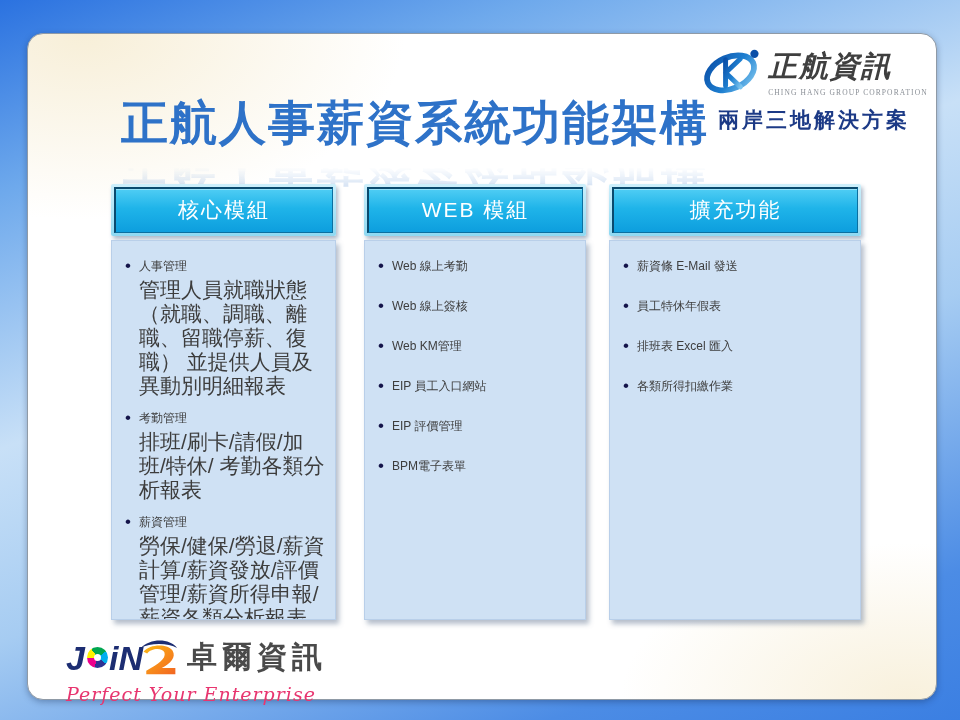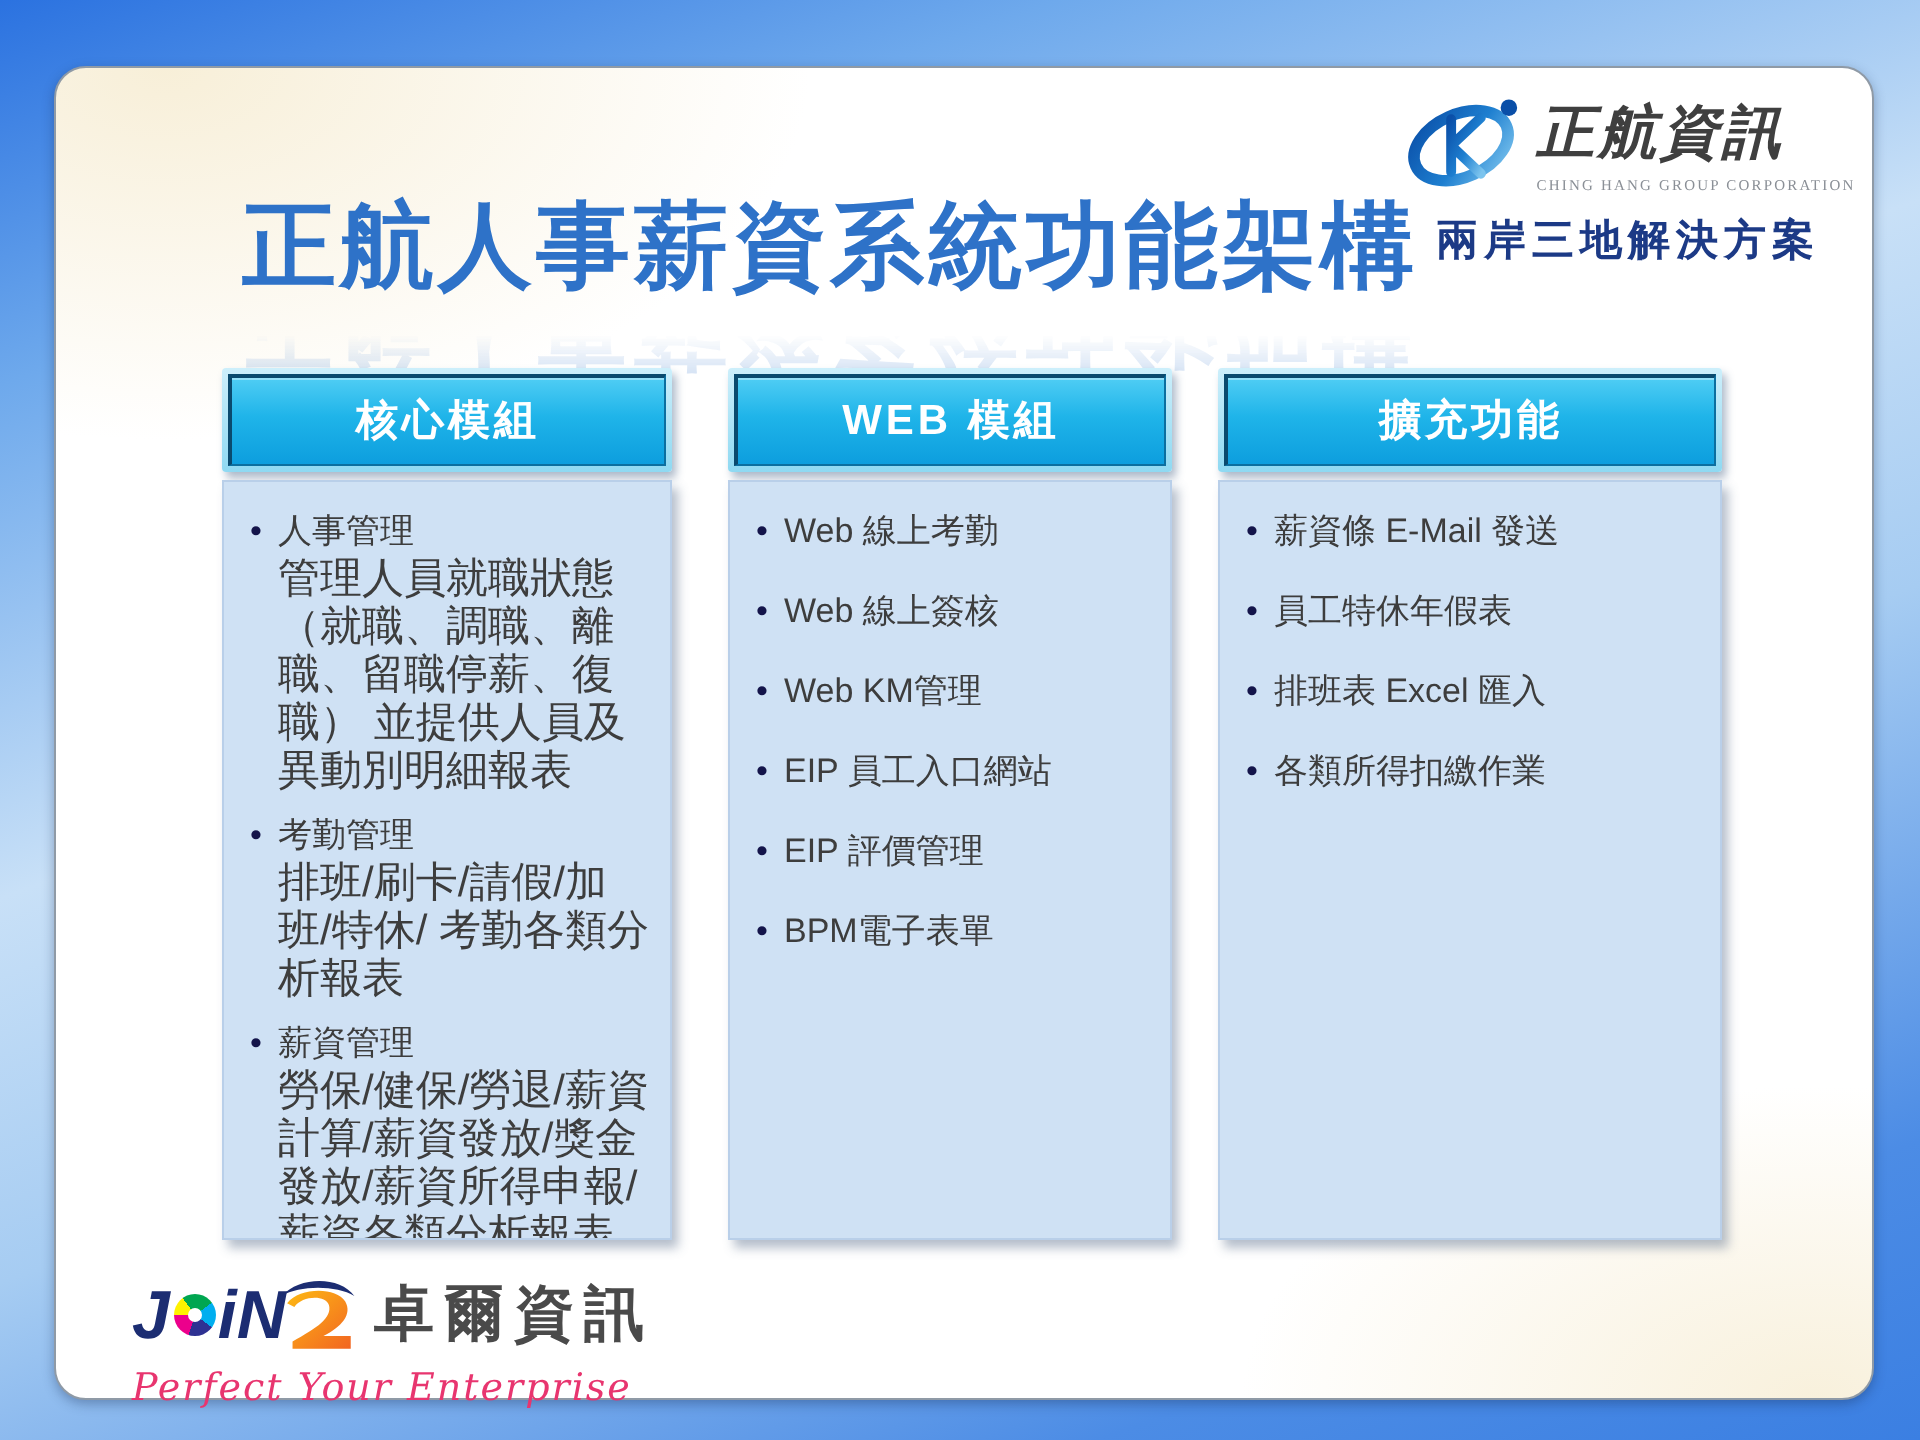--- a/index.html
+++ b/index.html
@@ -64,35 +64,35 @@
   .col-2{left:581px;width:252px;}
   .col-header-plate{
     background:linear-gradient(180deg,#cdeffb 0%,#8fd9f2 100%);
     padding:3px;border-radius:2px;
     box-shadow:2px 3px 4px rgba(50,80,120,.4);
   }
   .col-header{
     background:linear-gradient(180deg,var(--header-grad-top) 0%,var(--header-grad-mid) 45%,var(--header-grad-bottom) 100%);
     border:1px solid #0b6fa0;border-top:2px solid #0a4a6e;border-left:2px solid #0a4a6e;
     box-shadow:inset 0 1px 0 rgba(255,255,255,.4);
-    color:#ffffff;font-size:21px;font-weight:700;letter-spacing:2px;
+    color:#ffffff;font-size:21px;font-weight:400;letter-spacing:2px;
     text-align:center;padding:7px 0 8px 0;white-space:nowrap;
   }
   .col-body{
     margin-top:4px;height:380px;overflow:hidden;
     background:var(--panel-blue);
     border:1px solid #b9cfe9;
     box-shadow:3px 4px 5px rgba(90,110,140,.45);
     padding:13px 10px 10px 13px;
   }
   .item{display:flex;margin-bottom:16px;}
   .col-0 .item{margin-bottom:8px;}
   .bullet{flex:0 0 14px;color:#14144a;font-size:17px;line-height:24px;}
   .item-text{flex:1;}
-  .item-title{font-size:17px;line-height:24px;color:#3d3d3d;}
+  .item-title{font-size:12px;line-height:24px;color:#3d3d3d;}
   .item-desc{font-size:21px;line-height:24px;color:#3d3d3d;}
 
   
   .brand-bottom{position:absolute;left:38px;top:603px;}
   .join-row{display:flex;align-items:center;}
   .join-letters{display:flex;align-items:center;font-style:italic;font-weight:900;color:#1c2d72;font-size:34px;letter-spacing:0px;line-height:1;}
   .join-o{
     width:21px;height:21px;border-radius:50%;margin:0 1px 0 2px;position:relative;
     background:conic-gradient(#00a650 0 15%,#00aeef 15% 35%,#2e3192 35% 55%,#ec008c 55% 75%,#fff200 75% 90%,#00a650 90% 100%);
   }
@@ -154,21 +154,21 @@
           <span class="bullet">•</span>
           <div class="item-text">
             <div class="item-title">考勤管理</div>
             <div class="item-desc">排班/刷卡/請假/加班/特休/ 考勤各類分析報表</div>
           </div>
         </div>
         <div class="item">
           <span class="bullet">•</span>
           <div class="item-text">
             <div class="item-title">薪資管理</div>
-            <div class="item-desc">勞保/健保/勞退/薪資計算/薪資發放/獎金發放/薪資所得申報/薪資各類分析報表</div>
+            <div class="item-desc">勞保/健保/勞退/薪資計算/薪資發放/評價管理/薪資所得申報/薪資各類分析報表</div>
           </div>
         </div>
       </div>
   </div>
 
   <div class="column col-1">
     <div class="col-header-plate">
       <div class="col-header">WEB 模組</div>
     </div>
     <div class="col-body">

